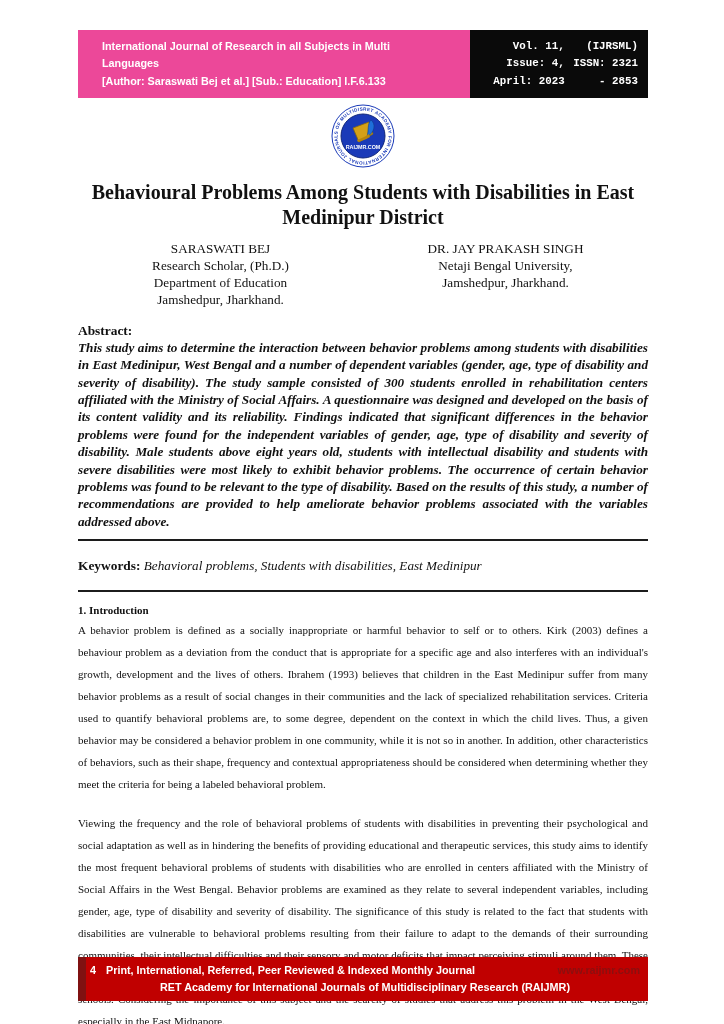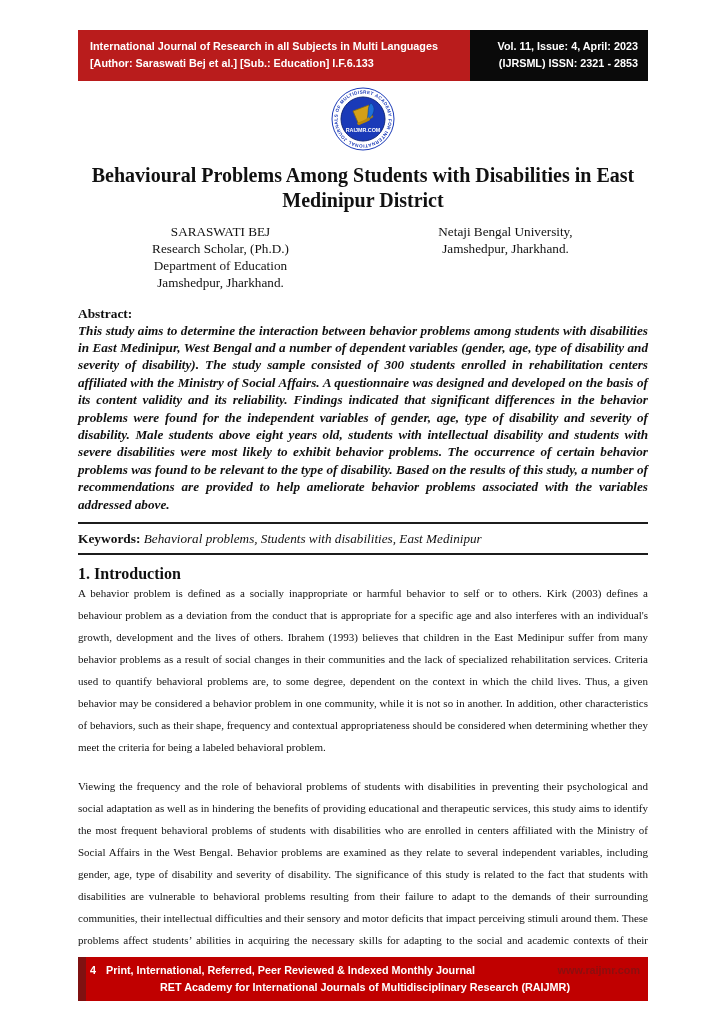--- a/index.html
+++ b/index.html
@@ -11,26 +11,26 @@
   .page{position:absolute;inset:0;}
   .content{margin:0 76px 0 78px;}
 
   
   .header{
     margin-top:30px;display:flex;align-items:stretch;
     font-family:"Liberation Sans", sans-serif;font-weight:bold;
     font-size:10.8px;line-height:1.6;
   }
   .header-left{
-    background:#b91c1c;color:#ffffff;flex:1;
-    padding:8px 12px;display:flex;flex-direction:column;justify-content:space-between;
+    background:#ec4899;color:#ffffff;flex:1;
+    padding:8px 24px;display:flex;flex-direction:column;justify-content:space-between;
   }
   .header-right{
     background:#0A0A0A;color:#ffffff;width:158px;
-    padding:8px 10px;text-align:right;display:flex;flex-direction:column;justify-content:center;
+    padding:8px 10px;text-align:right;display:flex;justify-content:center;font-family:Liberation Mono, monospace;
   }
 
   
   .logo-wrap{width:64px;margin:6px auto 0;}
 
   
   .title{
     font-size:20px;font-weight:bold;text-align:center;
     max-width:560px;margin:8px auto 10px;line-height:1.25;
   }
@@ -39,26 +39,26 @@
   .author-name{font-weight:normal;}
 
   
   .section-label{font-weight:bold;font-size:13.4px;line-height:17px;}
   .abstract-text{
     font-weight:bold;font-style:italic;text-align:justify;
     font-size:13.2px;line-height:17.4px;
   }
   .rule{border:none;border-top:2px solid #1c1c1c;margin:0;}
   .rule-top{margin-top:9px;}
-  .keywords{font-size:13.2px;line-height:17px;padding:6px 0;}
+  .keywords{font-size:13.2px;line-height:17px;padding:16px 0;}
   .keywords .kw{font-style:italic;}
   .rule-bottom{margin-bottom:10px;}
 
   
-  .intro-heading{font-weight:bold;font-size:16px;line-height:17px;}
+  .intro-heading{font-weight:bold;font-size:11px;line-height:17px;}
   .intro p{
     margin:0 0 16.6px;text-align:justify;
     font-size:11px;line-height:22px;
   }
 
   
   .footer{
     position:absolute;left:78px;right:76px;top:957px;
     background:#C00000;color:#ffffff;
     border-left:8px solid #7F1111;
@@ -107,20 +107,21 @@
     <h1 class="title">Behavioural Problems Among Students with Disabilities in East Medinipur District</h1>
 
     <div class="authors">
       <div class="author">
         <div class="author-name">SARASWATI BEJ</div>
         <div>Research Scholar, (Ph.D.)</div>
         <div>Department of Education</div>
         <div>Jamshedpur, Jharkhand.</div>
       </div>
       <div class="author">
+        <div class="author-name">DR. JAY PRAKASH SINGH</div>
         <div>Netaji Bengal University,</div>
         <div>Jamshedpur, Jharkhand.</div>
       </div>
     </div>
 
     <div>
       <div class="section-label">Abstract:</div>
       <div class="abstract-text">This study aims to determine the interaction between behavior problems among students with disabilities in East Medinipur, West Bengal and a number of dependent variables (gender, age, type of disability and severity of disability). The study sample consisted of 300 students enrolled in rehabilitation centers affiliated with the Ministry of Social Affairs. A questionnaire was designed and developed on the basis of its content validity and its reliability. Findings indicated that significant differences in the behavior problems were found for the independent variables of gender, age, type of disability and severity of disability. Male students above eight years old, students with intellectual disability and students with severe disabilities were most likely to exhibit behavior problems. The occurrence of certain behavior problems was found to be relevant to the type of disability. Based on the results of this study, a number of recommendations are provided to help ameliorate behavior problems associated with the variables addressed above.</div>
     </div>
 

